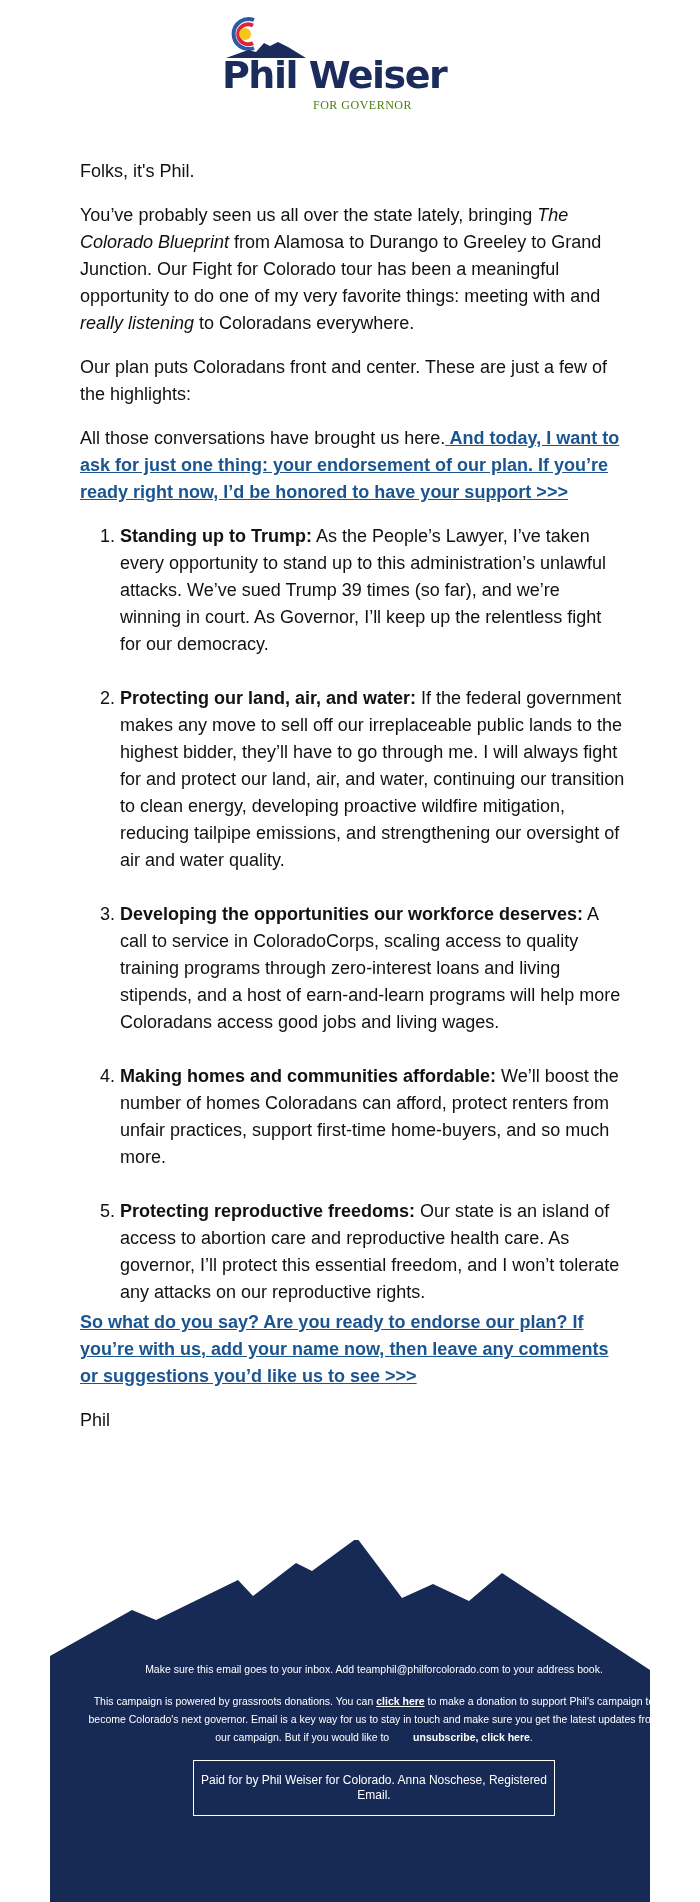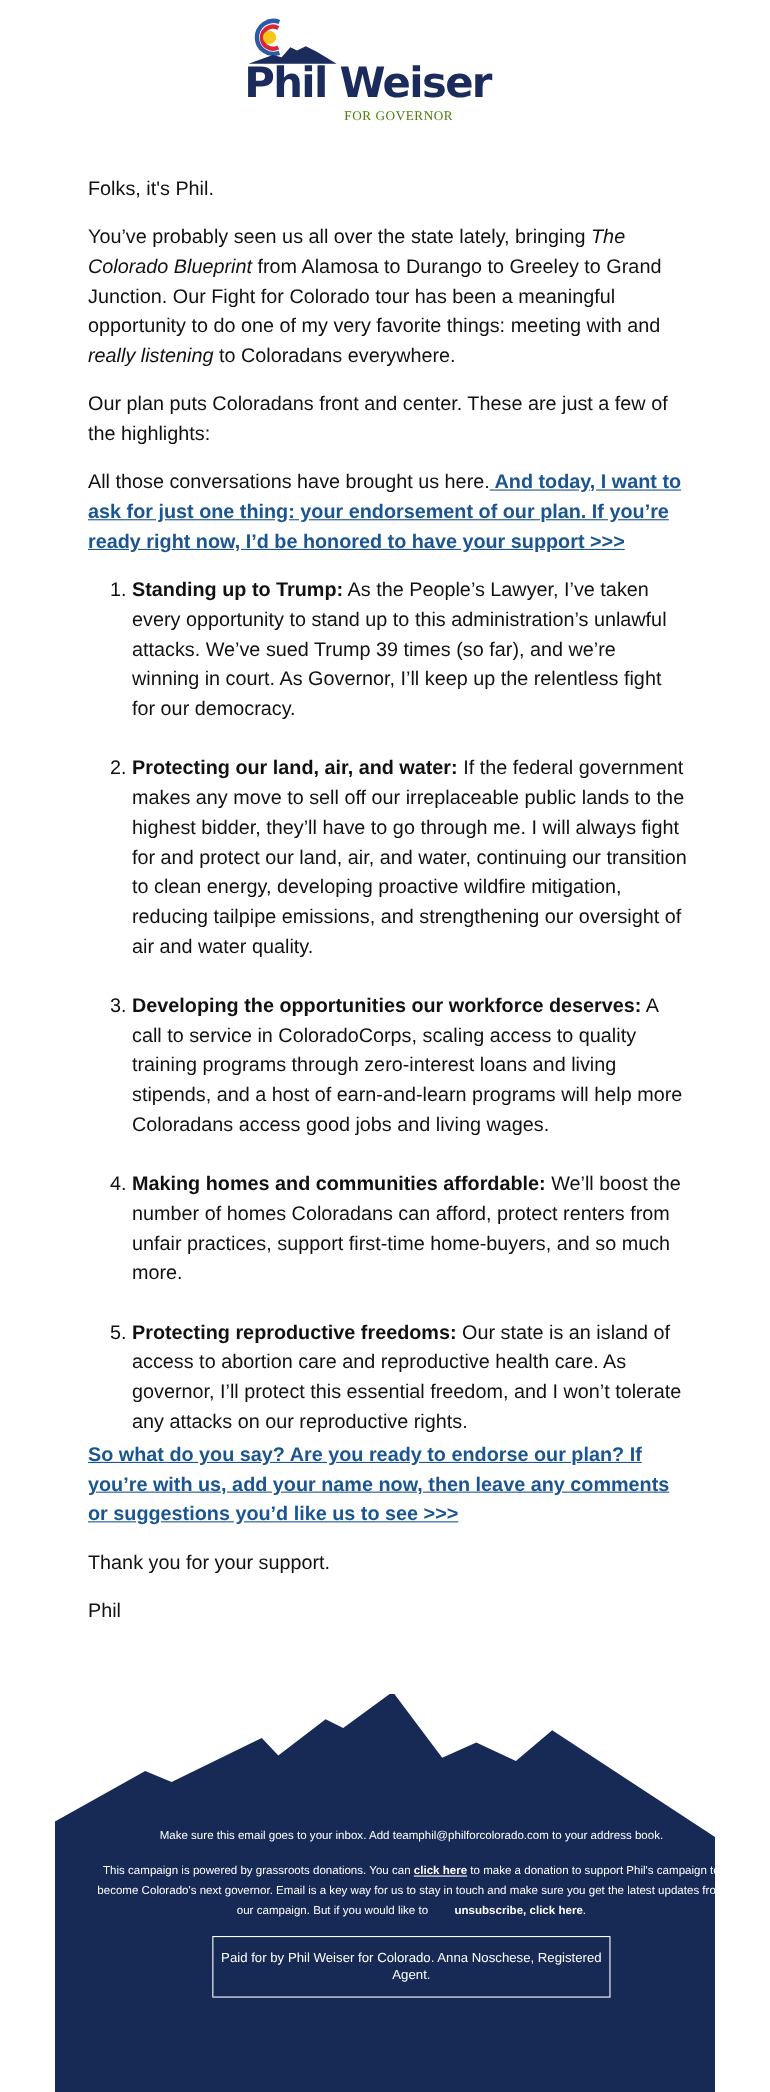--- a/index.html
+++ b/index.html
@@ -59,28 +59,27 @@
     <li><b>Protecting our land, air, and water:</b><span> If the federal government makes any move to sell off our irreplaceable public lands to the highest bidder, they’ll have to go through me. I will always fight for and protect our land, air, and water, continuing our transition to clean energy, developing proactive wildfire mitigation, reducing tailpipe emissions, and strengthening our oversight of air and water quality.</span></li>
     <li><b>Developing the opportunities our workforce deserves:</b><span> A call to service in ColoradoCorps, scaling access to quality training programs through zero-interest loans and living stipends, and a host of earn-and-learn programs will help more Coloradans access good jobs and living wages.</span></li>
     <li><b>Making homes and communities affordable:</b><span> We’ll boost the number of homes Coloradans can afford, protect renters from unfair practices, support first-time home-buyers, and so much more.</span></li>
     <li><b>Protecting reproductive freedoms:</b><span> Our state is an island of access to abortion care and reproductive health care. As governor, I’ll protect this essential freedom, and I won’t tolerate any attacks on our reproductive rights.</span></li>
   </ol>
 
   <p>
     <a href="#" class="cta">So what do you say? Are you ready to endorse our plan? If you’re with us, add your name now, then leave any comments or suggestions you’d like us to see &gt;&gt;&gt;</a>
   </p>
 
-  <p>Thank you for your support.</p>
   <p>Phil</p>
 </div>
 
 <div class="footer">
   <svg width="600" height="362" viewBox="0 0 600 362">
     <polygon fill="#172a56" points="0,116 82,70 106,80 188,40 203,56 246,23 262,31 307,-2 352,58 383,44 419,61 452,33 600,130 600,362 0,362"></polygon>
   </svg>
   <div class="footer-text">
     <p>Make sure this email goes to your inbox. Add teamphil@philforcolorado.com to your address book.</p>
     <p>
       <span>This campaign is powered by grassroots donations. You can </span><a href="#">click here</a><span> to make a donation to support Phil's campaign to become Colorado's next governor. Email is a key way for us to stay in touch and make sure you get the latest updates from our campaign. But if you would like to </span><a href="#" class="plain">unsubscribe, click here</a><span>.</span>
     </p>
-    <div class="paid-box">Paid for by Phil Weiser for Colorado. Anna Noschese, Registered Agent.</div>
+    <div class="paid-box">Paid for by Phil Weiser for Colorado. Anna Noschese, Registered Email.</div>
   </div>
 </div>
 
 </body></html>

